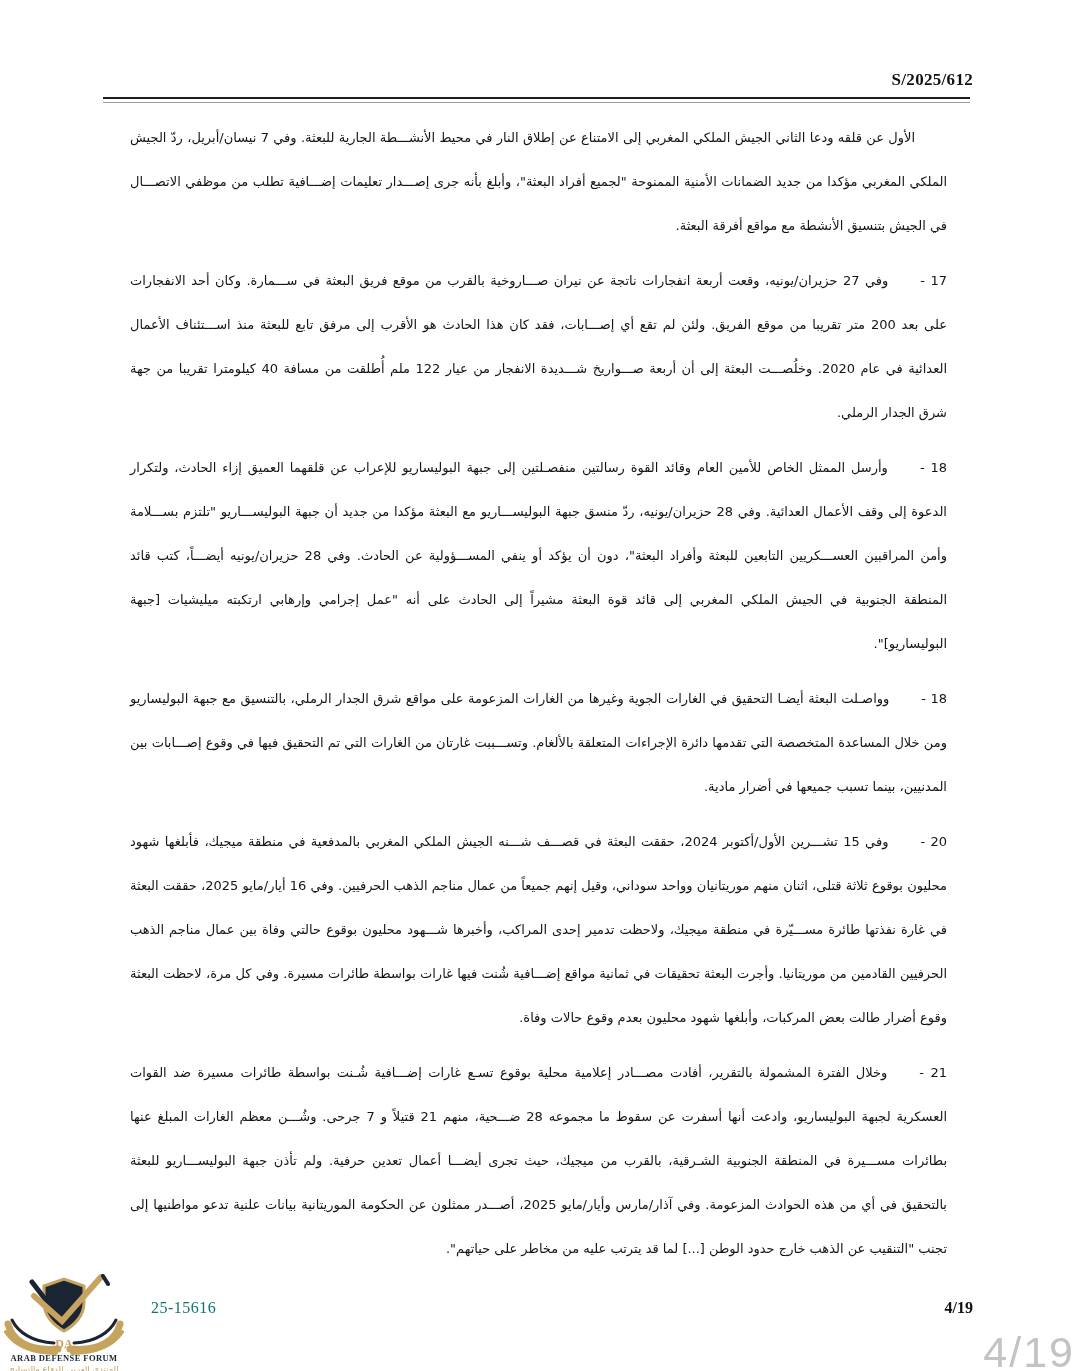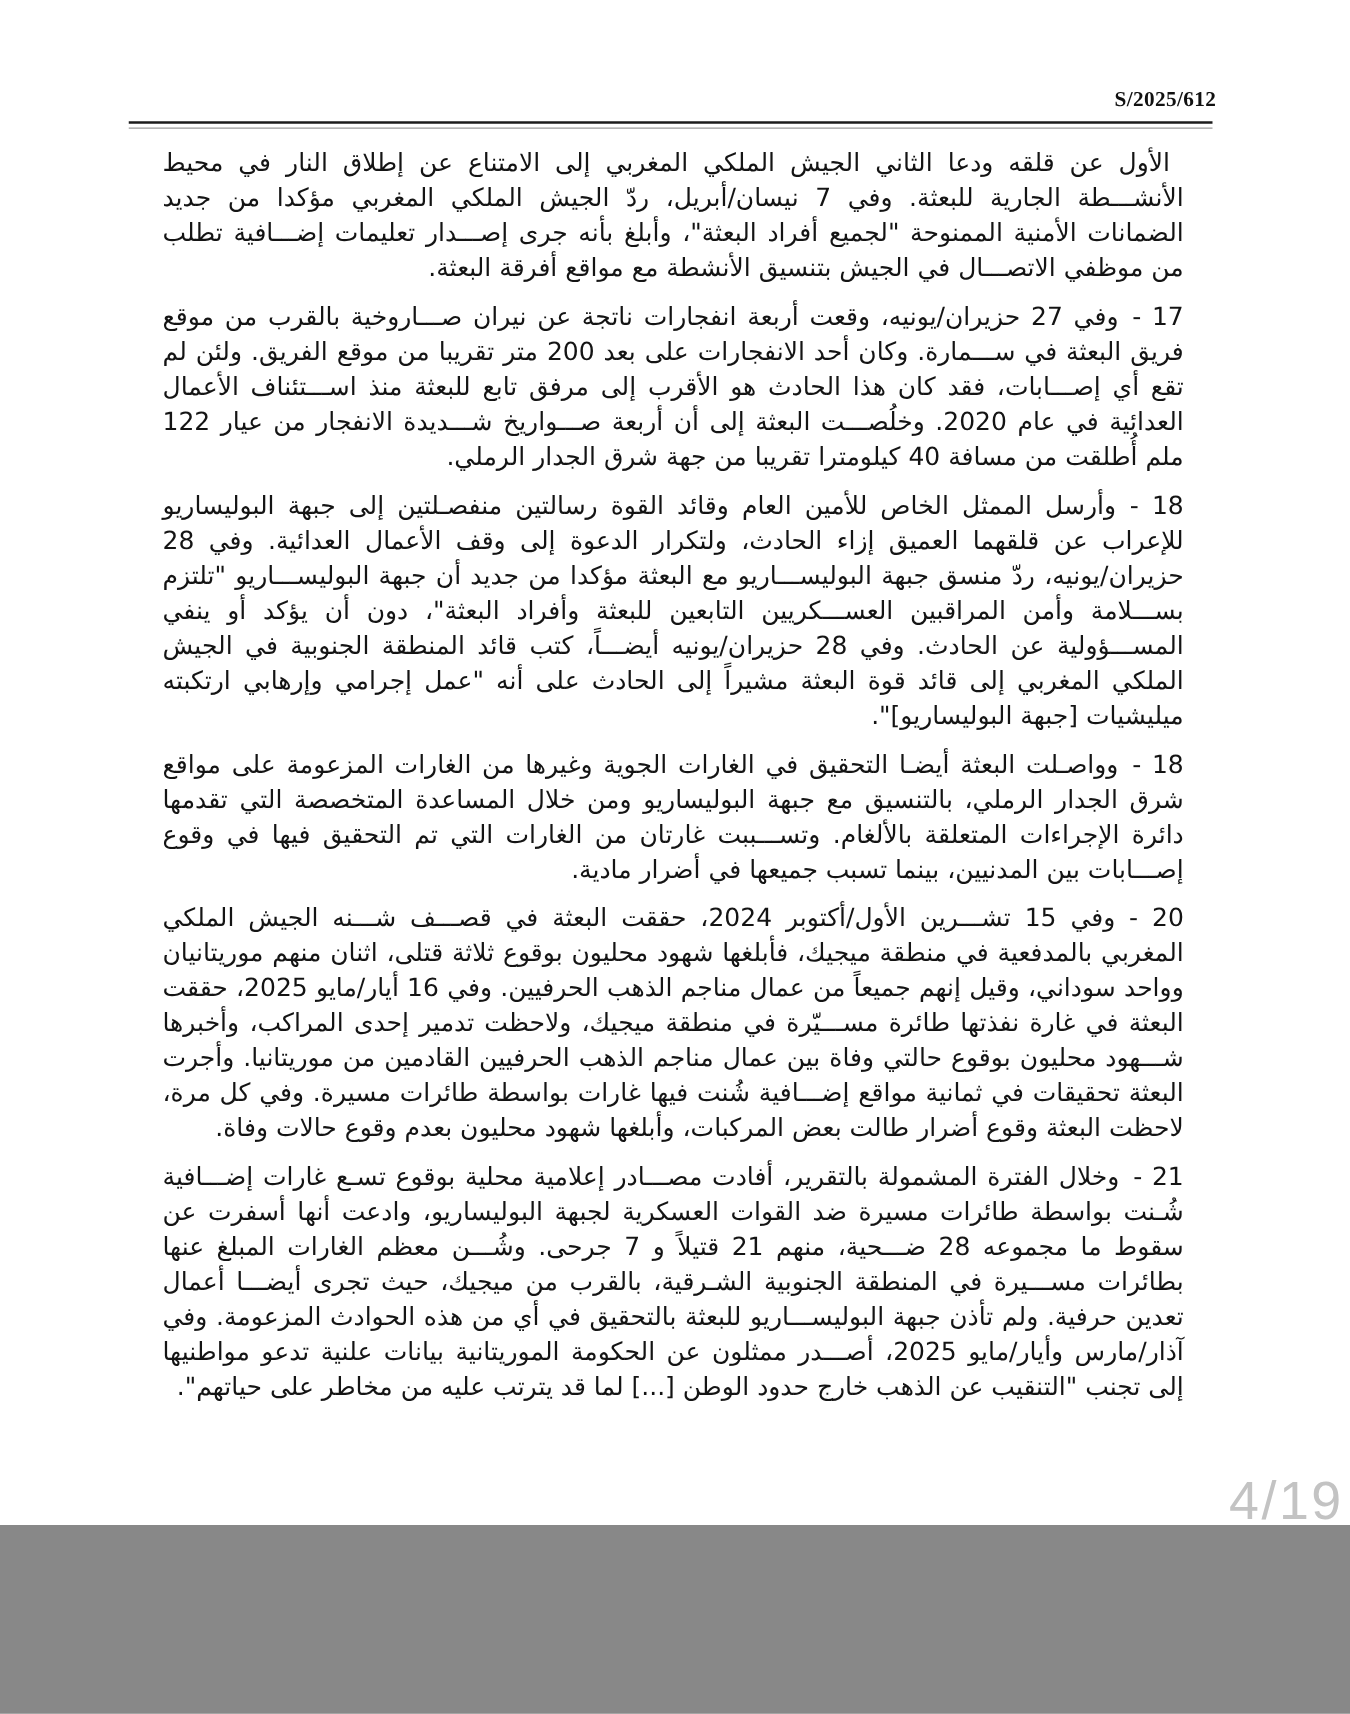--- a/index.html
+++ b/index.html
@@ -1,18 +1,18 @@
 <!DOCTYPE html>
 <html lang="ar"><head>
 <meta charset="utf-8">
 <style>
   html,body{margin:0;padding:0;background:#888;}
   .page{
     position:relative;
-    width:1080px;height:1220px;
+    width:1080px;height:1371px;
     background:#ffffff;
     overflow:hidden;
     font-family:"DejaVu Sans", sans-serif;
     color:#1b1b1b;
     text-decoration:underline;
   }
   .doc-symbol{
     position:absolute;top:70px;right:107px;
     font-family:"Liberation Serif", serif;
     font-weight:bold;font-size:17px;color:#111;
@@ -21,28 +21,28 @@
   .header-rule{
     position:absolute;top:97px;left:103px;right:110px;
     height:3px;
     border-top:2px solid #1c1c1c;
     border-bottom:1px solid #9a9a9a;
   }
   .content{
     position:absolute;top:116px;left:130px;right:133px;
     direction:rtl;
     text-align:justify;
-    font-size:20px;
-    line-height:28px;
+    font-size:13px;
+    line-height:44px;
     color:#141414;
   }
   .content p{margin:0 0 11px 0;}
   .pnum{
     white-space:nowrap;
-    margin-left:11px; 
+    margin-left:32px; 
   }
   .footer-job{
     position:absolute;top:1299px;left:103px;
     font-family:"Liberation Serif", serif;
     font-size:16px;color:#0f766e;letter-spacing:.5px;margin-left:48px;
   }
   .footer-page{
     position:absolute;top:1299px;right:107px;
     font-family:"Liberation Serif", serif;
     font-weight:bold;font-size:16px;color:#111;

